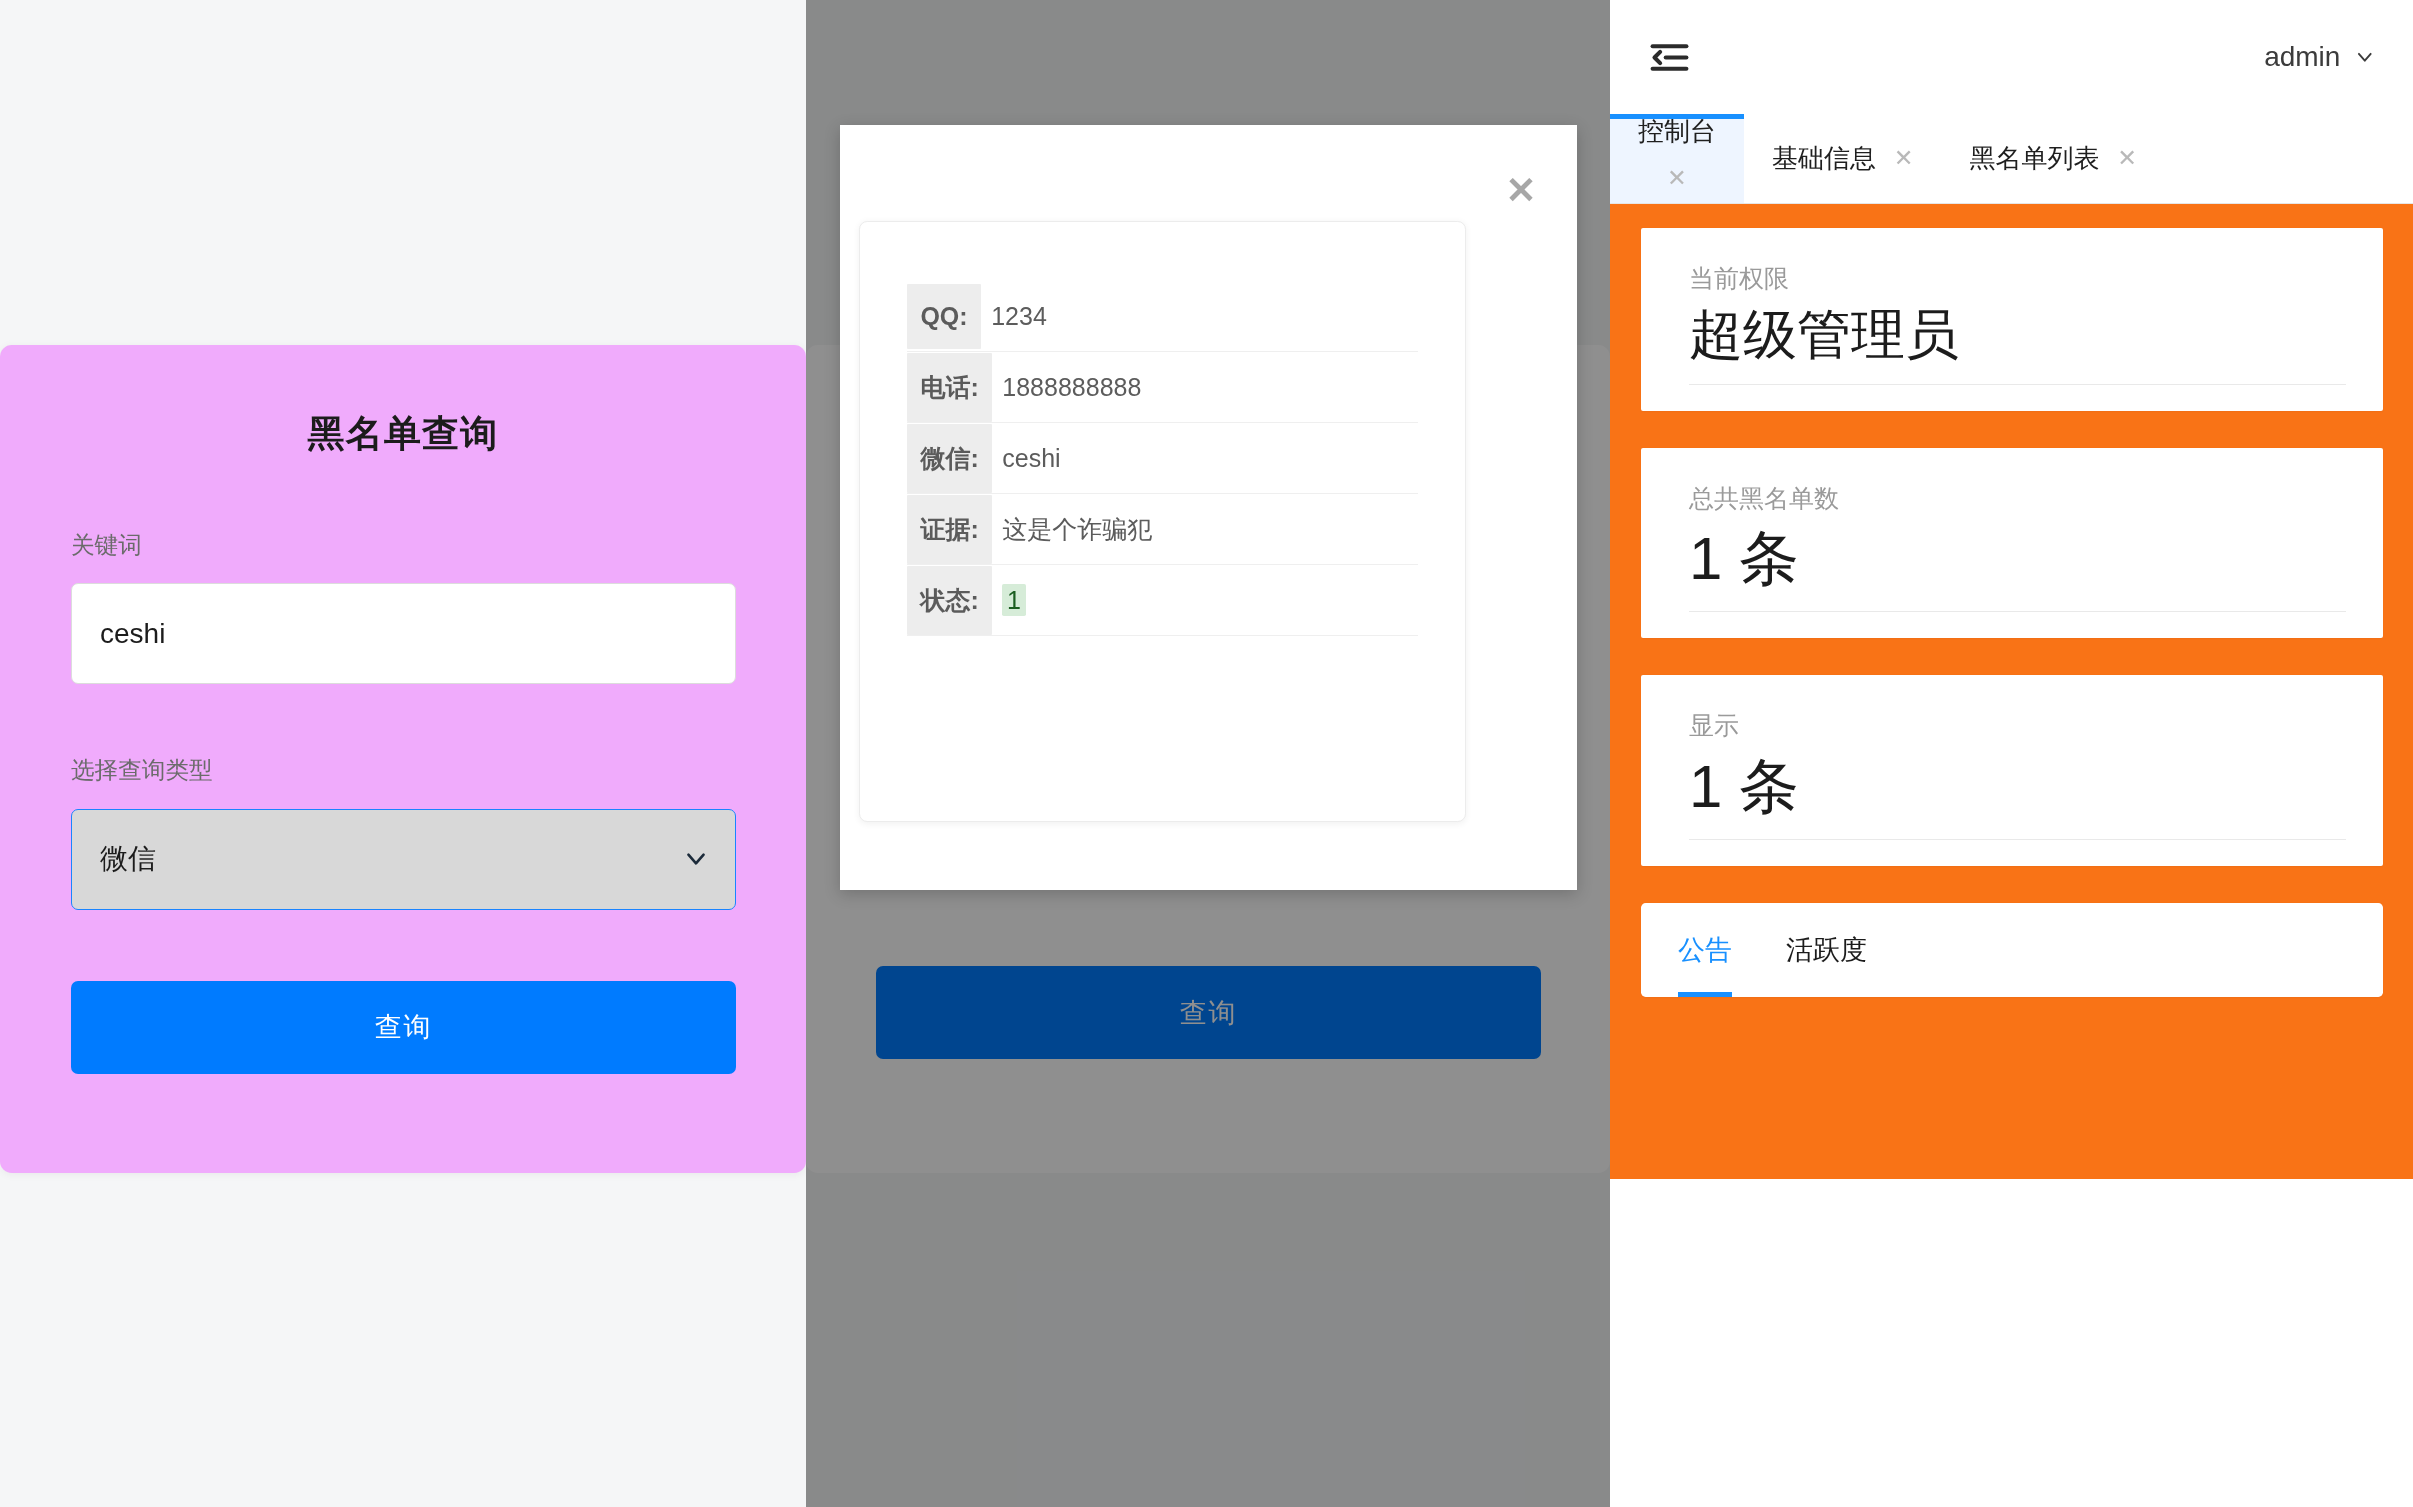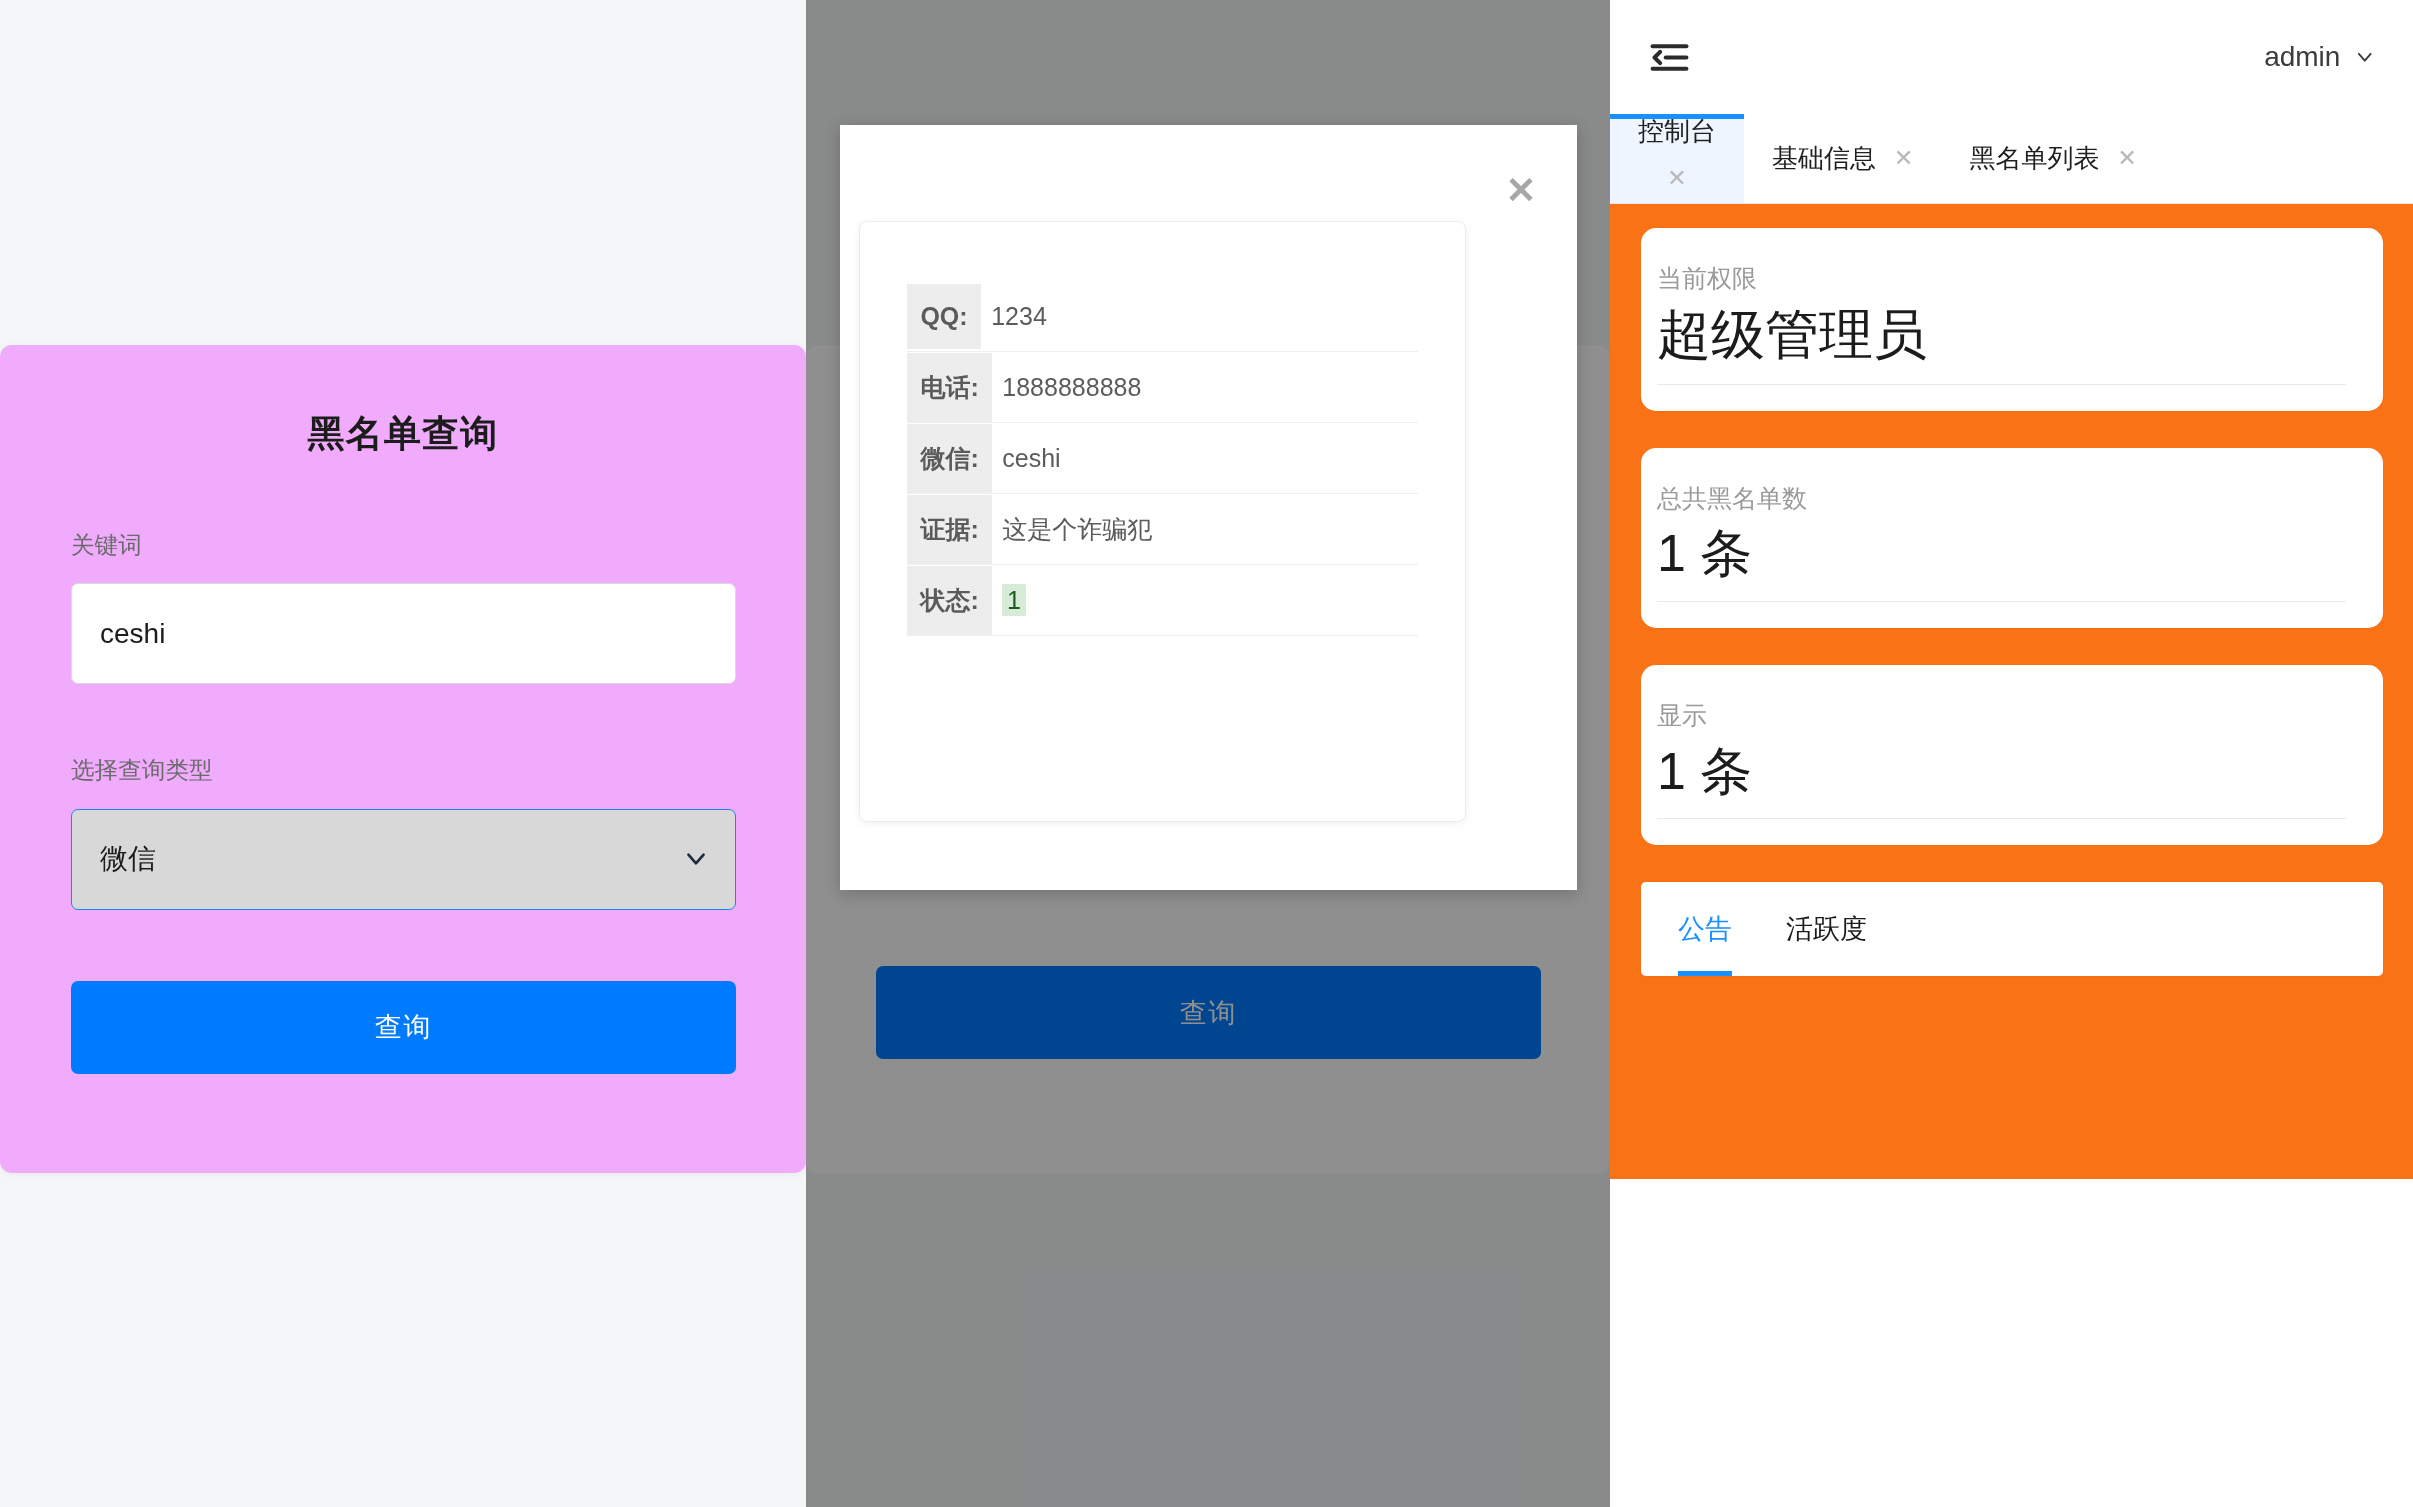--- a/index.html
+++ b/index.html
@@ -282,32 +282,32 @@
     color: #b9b9b9;
     font-size: 23.6px;
     line-height: 1;
     cursor: pointer;
   }
   .right-body {
     padding: 23.6px 31px 0 31px;
   }
   .stat-card {
     background: #ffffff;
-    border-radius: 15px;
-    padding: 34px 37px 26px 16px;
+    border-radius: 2px;
+    padding: 34px 37px 26px 48px;
     margin-bottom: 37px;
     box-shadow: 0 0.6px 1.8px rgba(0,0,0,0.04);
   }
   .stat-label {
     font-size: 25px;
     color: #9a9a9a;
     margin-bottom: 4.7px;
   }
   .stat-value {
-    font-size: 52px;
+    font-size: 60px;
     color: #1c1c1c;
     line-height: 1.32;
     padding-bottom: 13px;
     border-bottom: 1.2px solid #e9e9e9;
   }
   .stat-value.big { font-size: 54px; }
   .panel-tabs-card {
     background: #ffffff;
     border-radius: 4.7px;
     padding: 0 37px;

